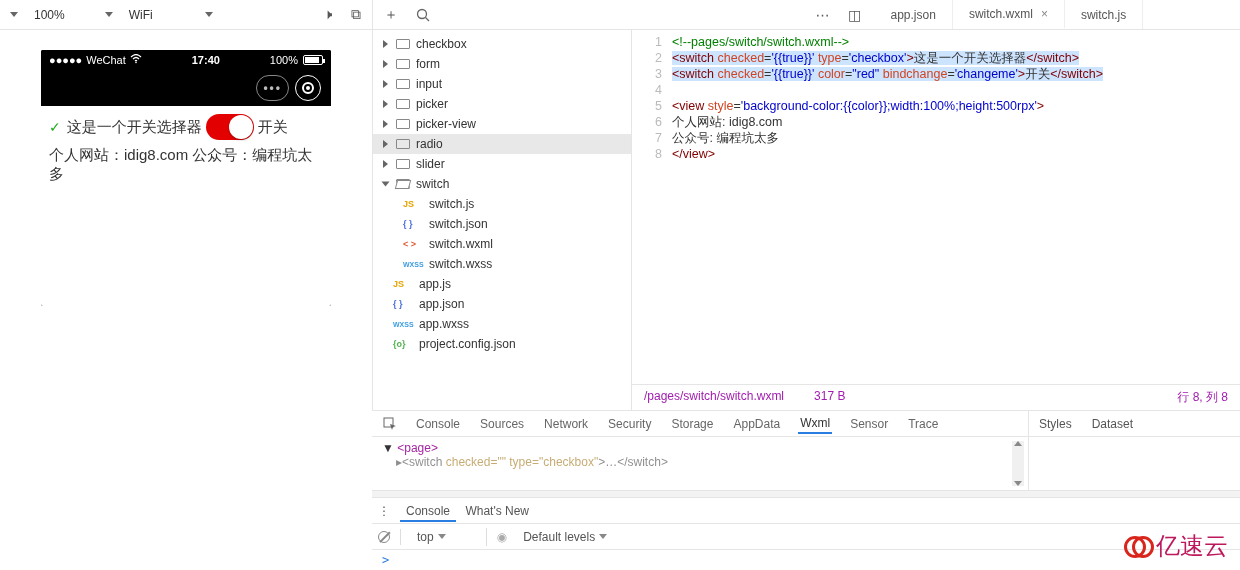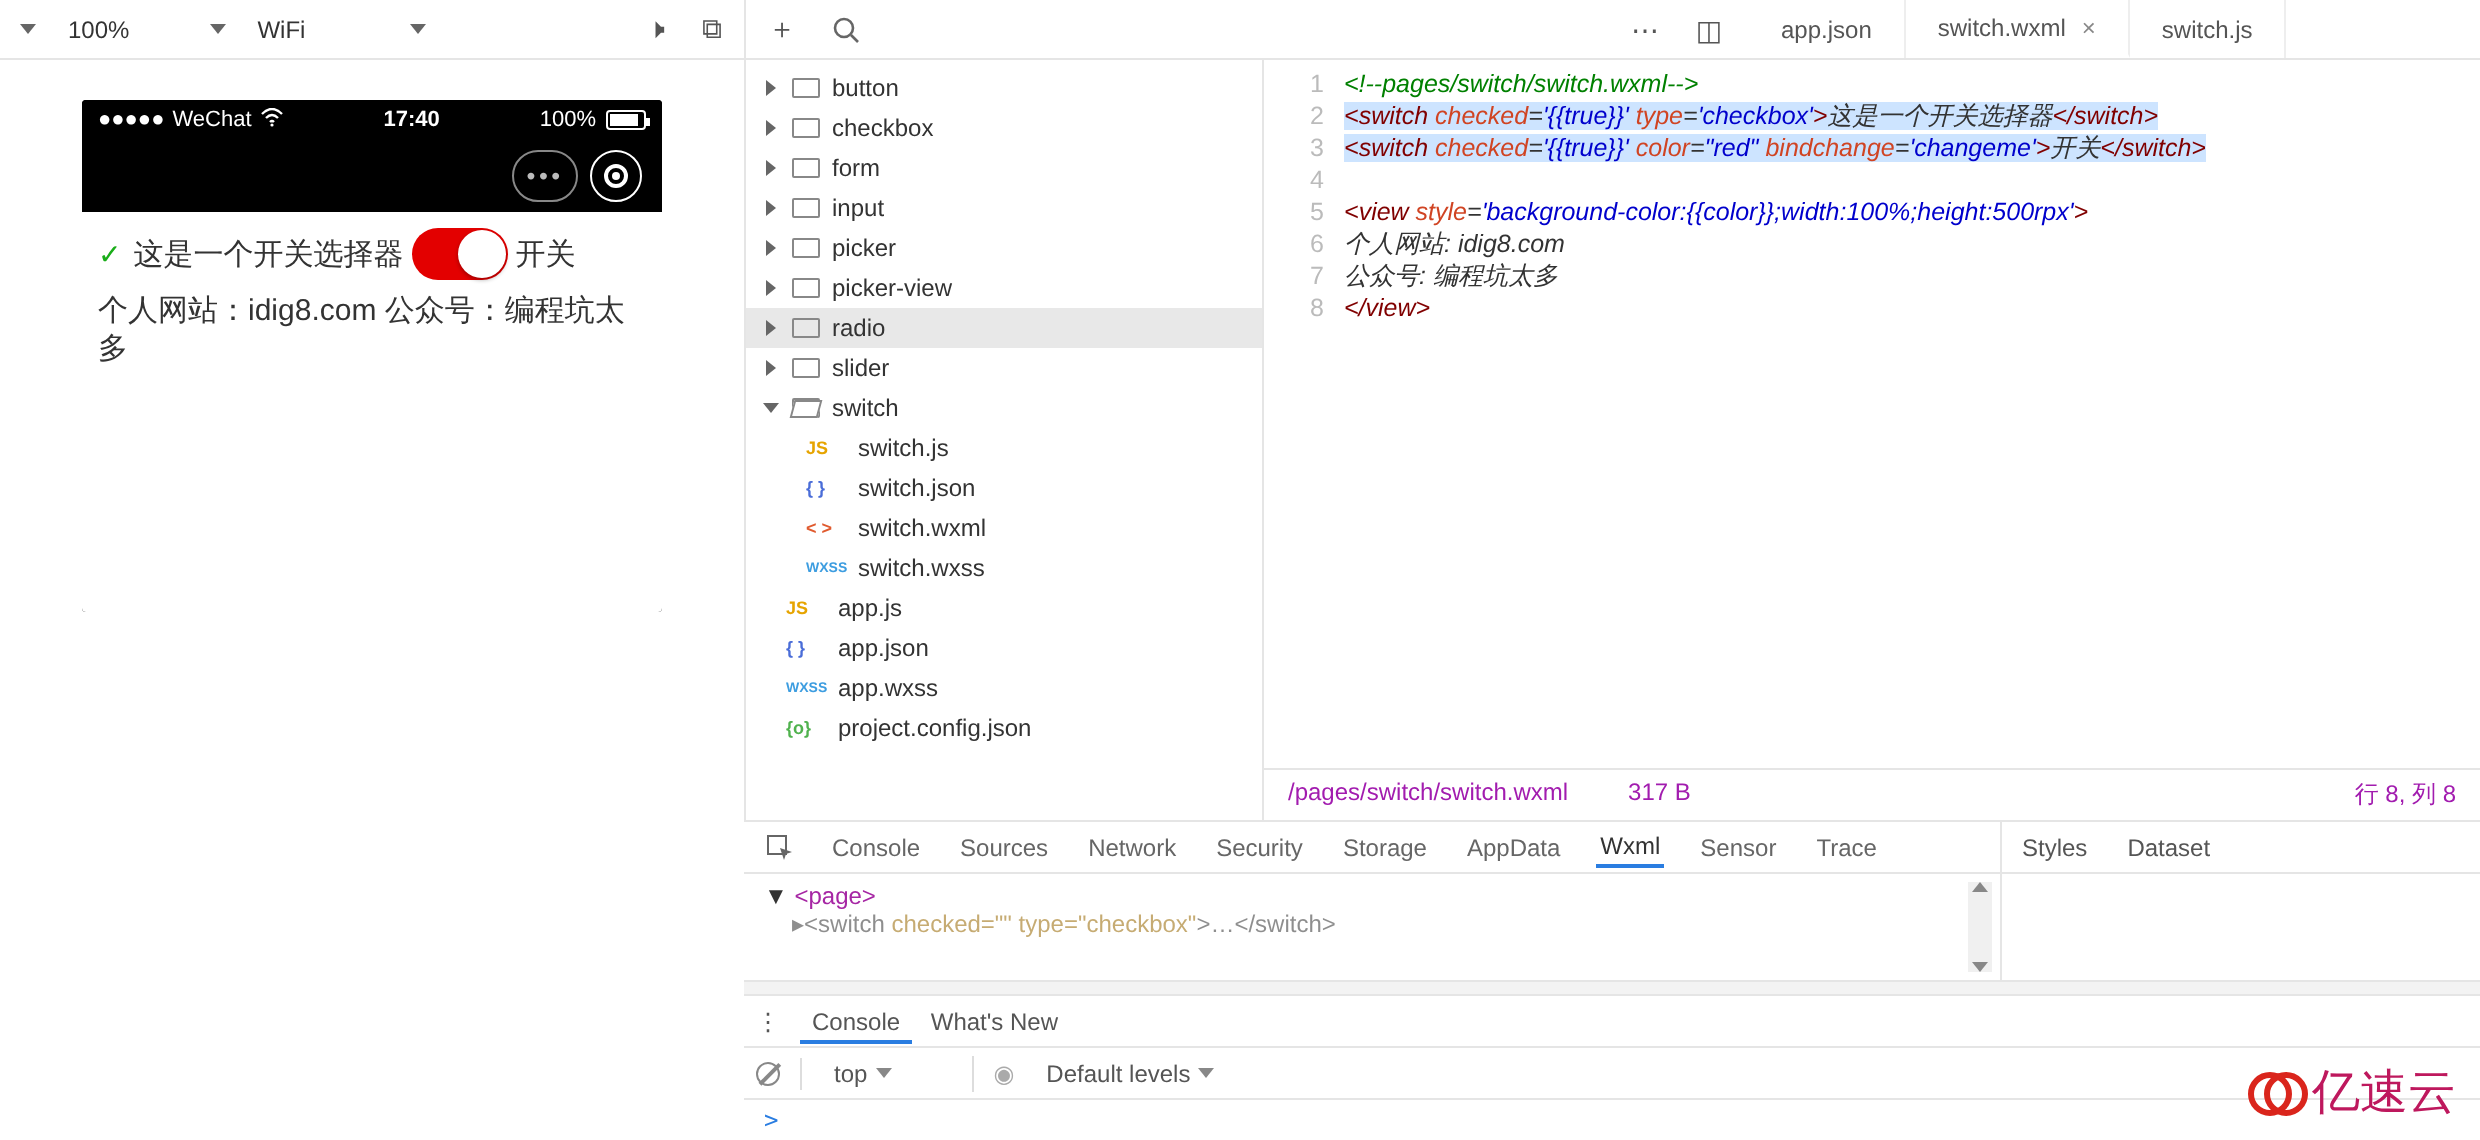--- a/index.html
+++ b/index.html
@@ -58,42 +58,42 @@
     .js-ico { color: #e6a400; }
     .json-ico { color: #4a6dd8; }
     .wxml-ico { color: #e05a2e; }
     .wxss-ico { color: #3d9de0; font-size:7px; }
     .cfg-ico { color: #50b24e; }
     
     
     .editor-col { flex: 1; display: flex; flex-direction: column; min-width: 0; }
     .code-area { flex: 1; display: flex; font-family: Consolas, Monaco, monospace; font-size: 12.5px; line-height: 16px; padding-top: 4px; overflow: auto; }
     .gutter { width: 40px; text-align: right; color: #bbb; padding-right: 10px; user-select: none; }
-    .code { flex: 1; white-space: pre; font-style: italic; }
+    .code { flex: 1; white-space: pre; }
     .c-comment { color: #008000; }
     .c-tag { color: #800000; }
     .c-attr { color: #d04423; }
     .c-val { color: #0000cc; }
     .c-text { color: #333; }
     .hl { background: #cde4ff; }
     .status-line { border-top: 1px solid #e5e5e5; display: flex; padding: 4px 12px; color: #a21caf; font-size: 12px; }
     
     
     .devtools { border-top: 1px solid #e5e5e5; display: flex; flex-direction: column; height: 80px; margin-left: 372px; }
     .devtools-top { display:flex; height: 100%; }
     .devtools-main { flex:1; display:flex; flex-direction:column; }
     .devtools-tabs { display: flex; align-items: center; height: 26px; border-bottom: 1px solid #e5e5e5; gap: 16px; padding: 0 10px; color: #666; font-size: 12px; }
     .devtools-tab { cursor: pointer; padding: 0 2px; }
     .devtools-tab.active { color: #333; border-bottom: 2px solid #2a7de1; padding-bottom: 2px; margin-bottom: -3px; }
     .dom-view { flex: 1; padding: 4px 10px; font-family: Consolas, monospace; font-size: 12px; overflow: hidden; position: relative; }
     .dom-scroll { position:absolute; right:4px; top:4px; bottom:4px; width:12px; display:flex; flex-direction:column; align-items:center; justify-content:space-between; background:#f0f0f0;}
     .dom-scroll .tri { width:0; height:0; border-left:4px solid transparent; border-right:4px solid transparent;}
     .dom-scroll .tri.up{ border-bottom:5px solid #888;}
     .dom-scroll .tri.down{ border-top:5px solid #888;}
-    .styles-col { width: 240px; border-left: 1px solid #e5e5e5; display: flex; flex-direction: column; }
+    .styles-col { width: 212px; border-left: 1px solid #e5e5e5; display: flex; flex-direction: column; }
     .styles-tabs { display:flex; border-bottom:1px solid #e5e5e5; height:26px; align-items:center;}
     .styles-tab { padding:0 10px; cursor:pointer; font-size:12px; color:#555;}
     .elem-tag { color: #a626a4; }
     .elem-attr { color: #986801; }
     
     
     .console-sep { height: 8px; background: #f3f3f3; margin-left: 372px; border-top:1px solid #e5e5e5; border-bottom:1px solid #e5e5e5;}
     .console-panel { border-top: 0; margin-left: 372px; display: flex; flex-direction: column; }
     .console-header { display: flex; align-items: center; height: 26px; padding: 0 6px; gap: 10px; color: #555; border-bottom: 1px solid #e5e5e5; }
     .console-tab { padding: 0 6px; cursor: pointer; }
@@ -204,25 +204,20 @@
         <div class="row2">个人网站：idig8.com 公众号：编程坑太多</div>
       </div>
     </div>
   </div>
 
   <div class="tree-col">
     <div class="tree-body" id="tree-body">
         <div class="tree-item folder">
           <span class="caret"></span>
           <span class="folder-ico"></span>
-          <span>button</span>
-        </div>
-        <div class="tree-item folder">
-          <span class="caret"></span>
-          <span class="folder-ico"></span>
           <span>checkbox</span>
         </div>
         <div class="tree-item folder">
           <span class="caret"></span>
           <span class="folder-ico"></span>
           <span>form</span>
         </div>
         <div class="tree-item folder">
           <span class="caret"></span>
           <span class="folder-ico"></span>

